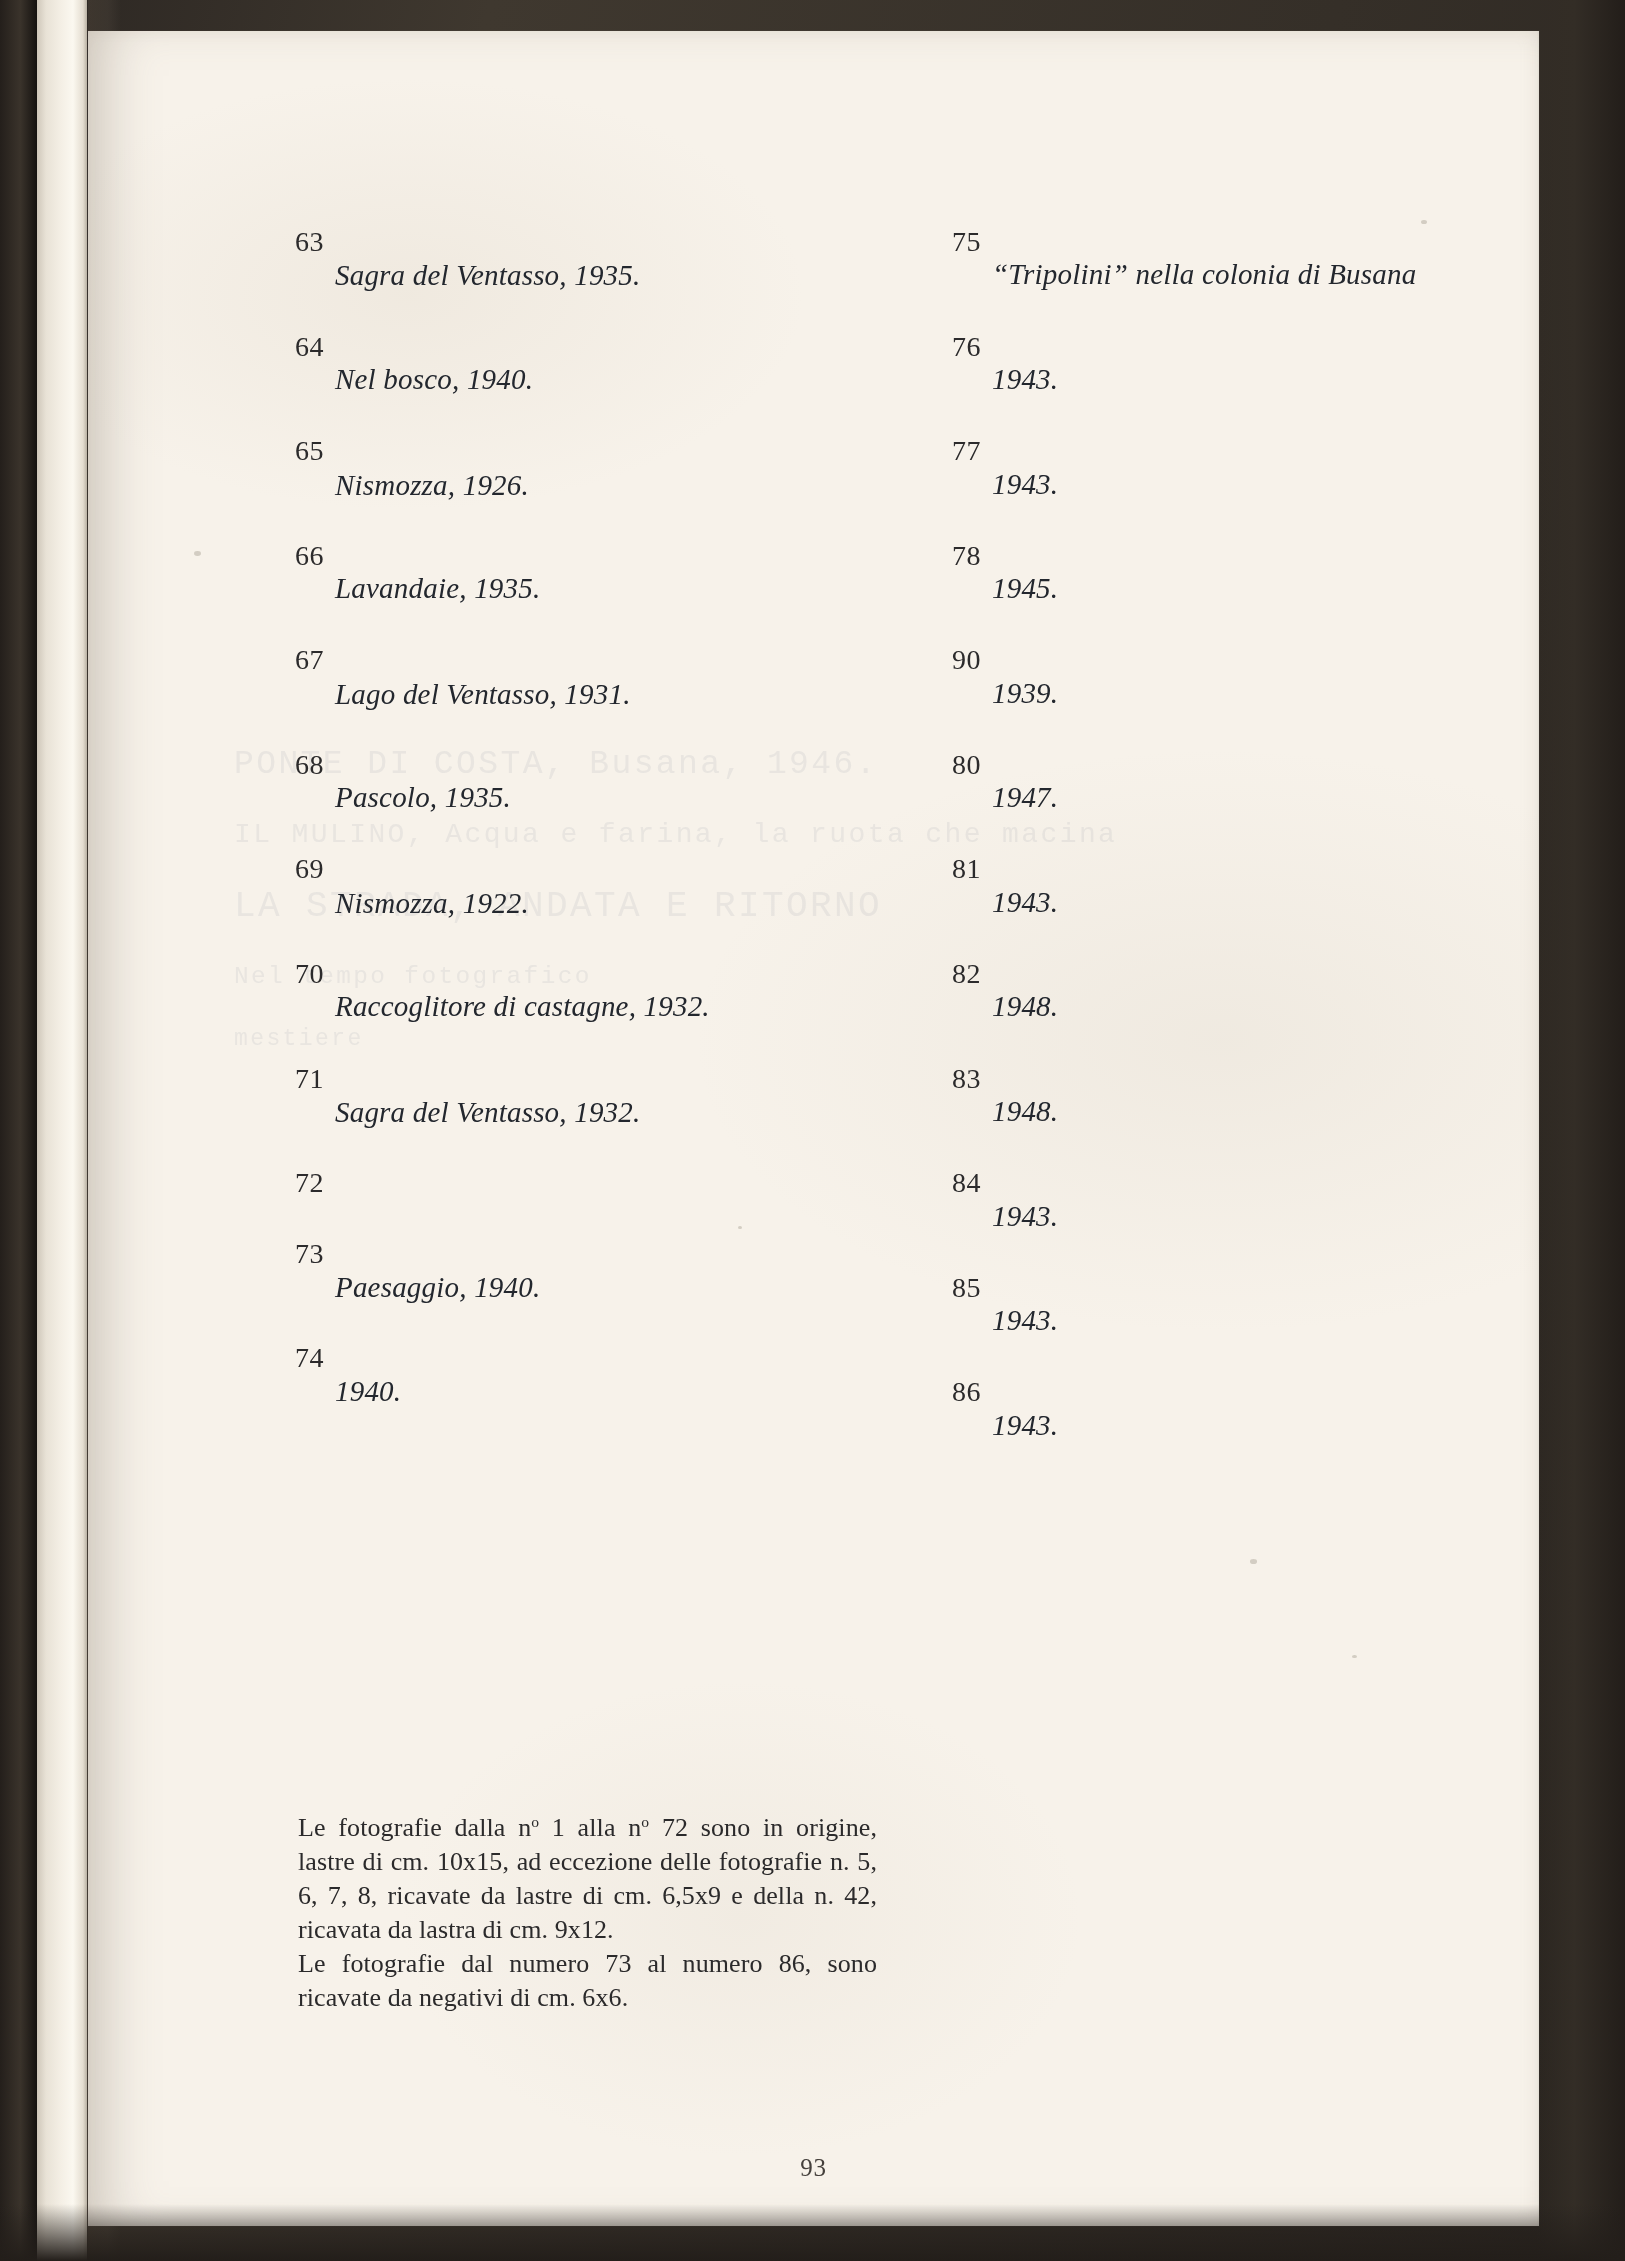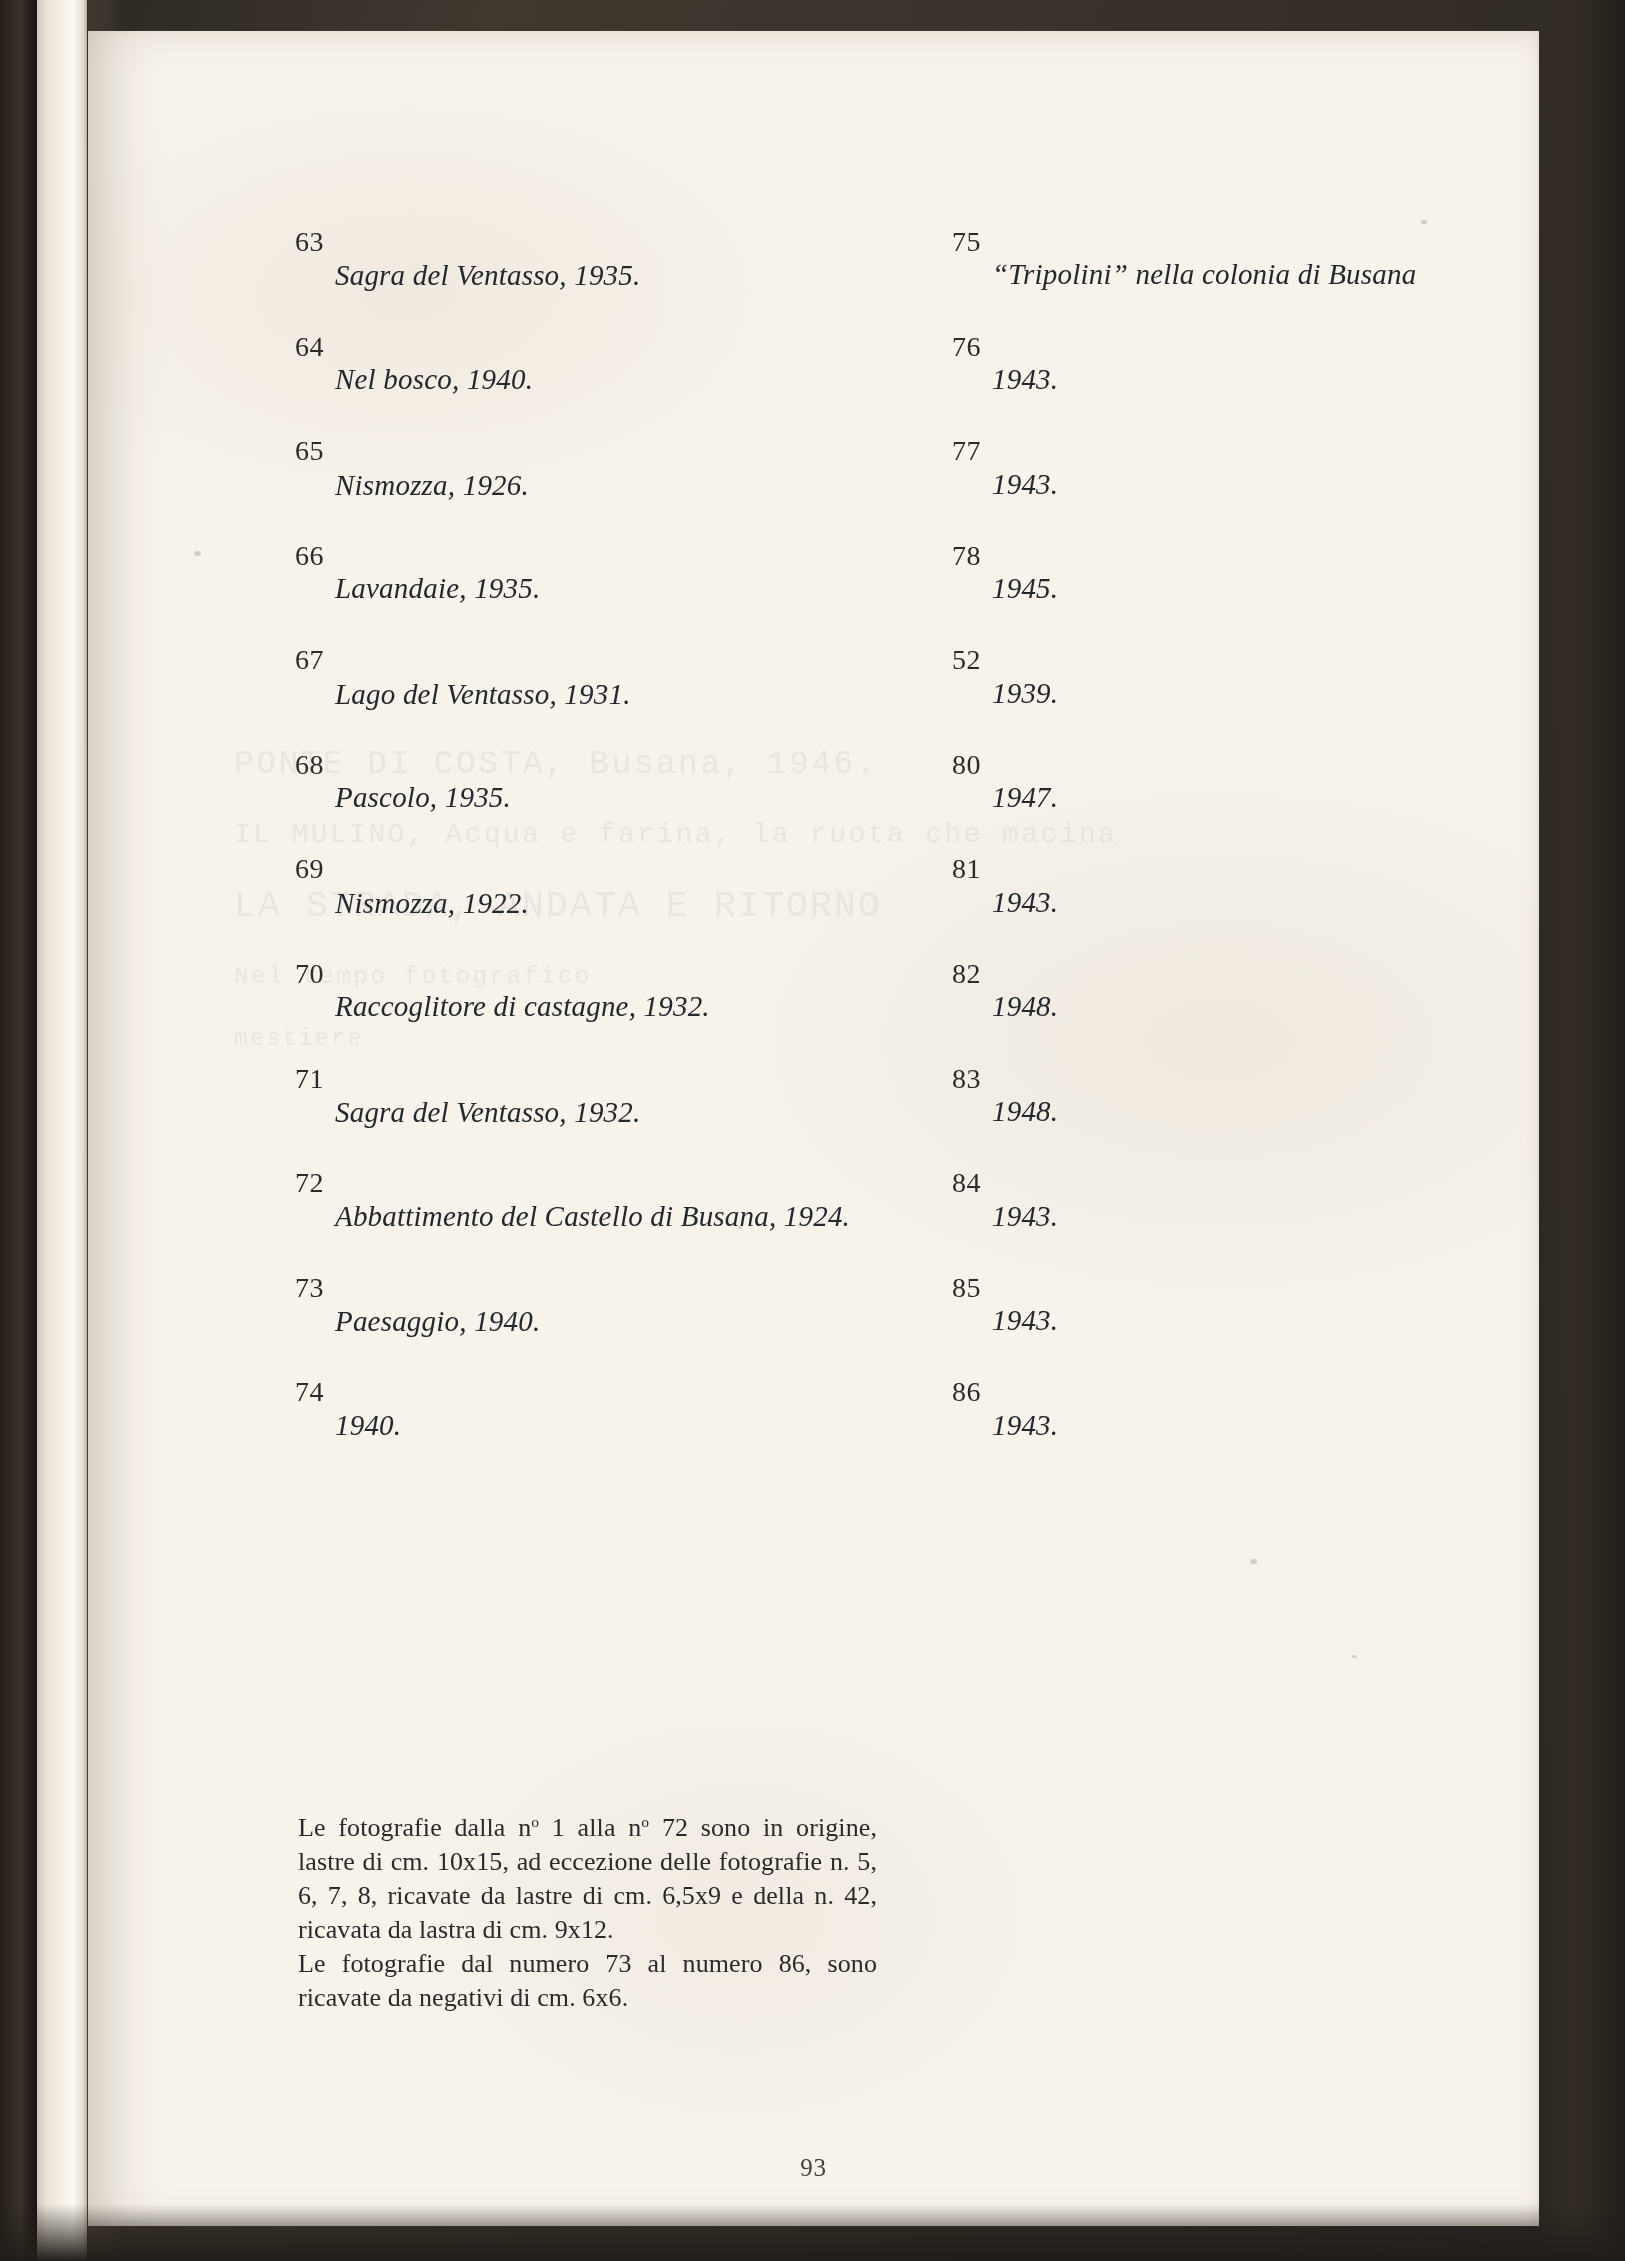--- a/index.html
+++ b/index.html
@@ -257,21 +257,20 @@
             <div class="entry">
               <div class="entry-num">70</div>
               <div class="entry-title">Raccoglitore di castagne, 1932.</div>
             </div>
             <div class="entry">
               <div class="entry-num">71</div>
               <div class="entry-title">Sagra del Ventasso, 1932.</div>
             </div>
             <div class="entry">
               <div class="entry-num">72</div>
-              <div class="entry-title">Abbattimento del Castello di Busana, 1924.</div>
             </div>
             <div class="entry">
               <div class="entry-num">73</div>
               <div class="entry-title">Paesaggio, 1940.</div>
             </div>
             <div class="entry">
               <div class="entry-num">74</div>
               <div class="entry-title">1940.</div>
             </div>
           </div>
@@ -287,21 +286,21 @@
             </div>
             <div class="entry">
               <div class="entry-num">77</div>
               <div class="entry-title">1943.</div>
             </div>
             <div class="entry">
               <div class="entry-num">78</div>
               <div class="entry-title">1945.</div>
             </div>
             <div class="entry">
-              <div class="entry-num">52</div>
+              <div class="entry-num">90</div>
               <div class="entry-title">1939.</div>
             </div>
             <div class="entry">
               <div class="entry-num">80</div>
               <div class="entry-title">1947.</div>
             </div>
             <div class="entry">
               <div class="entry-num">81</div>
               <div class="entry-title">1943.</div>
             </div>

